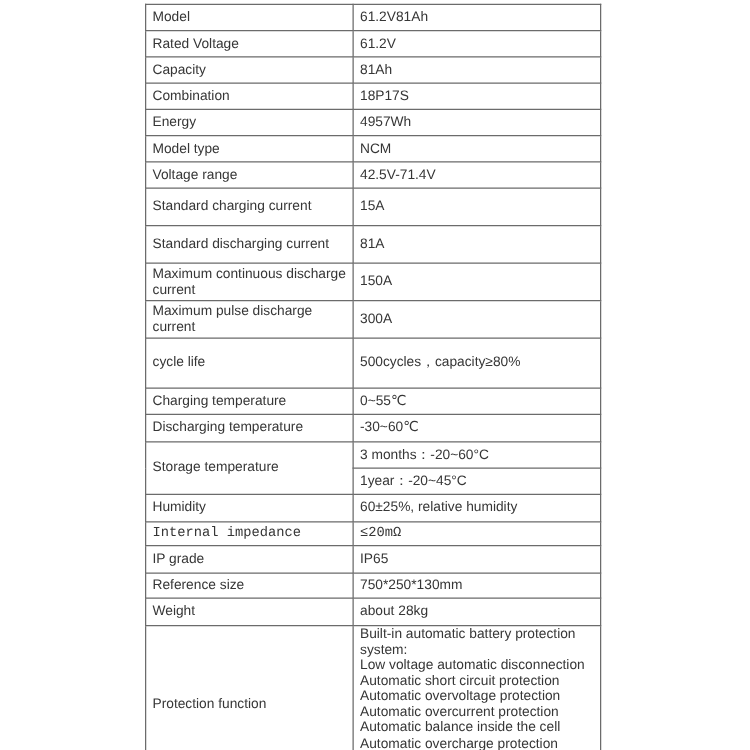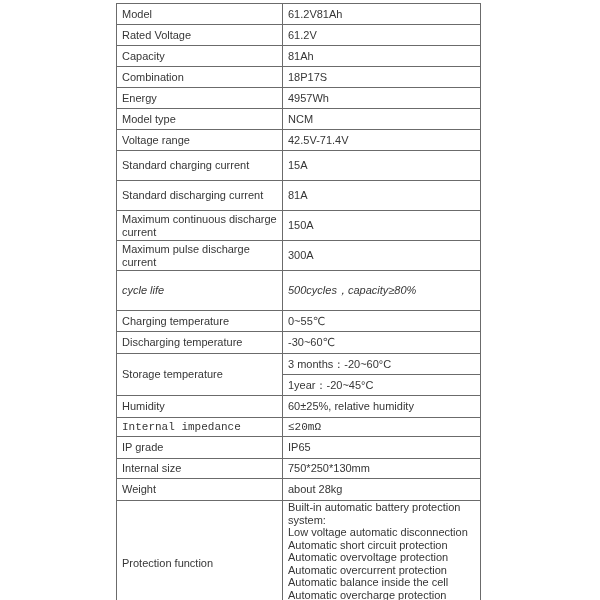--- a/index.html
+++ b/index.html
@@ -31,21 +31,21 @@
     border: 1px solid #6b6b6b;
     padding: 0 4px 0 5px;
     vertical-align: middle;
     overflow: hidden;
     line-height: 12.5px;
   }
   col.c-label { width: 166px; }
   col.c-value { width: 198px; }
   tr.h21 { height: 21px; }
   tr.h30 { height: 30px; }
-  tr.h27 { height: 40px; font-style: italic; }
+  tr.h27 { height: 40px; }
   tr.h22 { height: 22px; margin-top: 43px; }
   tr.h19 { height: 19px; font-family: Liberation Mono, monospace; }
   tr.h20 { height: 20px; }
   tr.h111 { height: 111px; }
   td.multiline {
     white-space: pre-line;
     line-height: 12.3px;
     padding-top: 2px;
     padding-bottom: 2px;
   }
@@ -129,21 +129,21 @@
       </tr>
       <tr class="h19">
         <td>Internal impedance</td>
         <td>≤20mΩ</td>
       </tr>
       <tr class="h22">
         <td>IP grade</td>
         <td>IP65</td>
       </tr>
       <tr class="h20">
-        <td>Internal size</td>
+        <td>Reference size</td>
         <td>750*250*130mm</td>
       </tr>
       <tr class="h22">
         <td>Weight</td>
         <td>about 28kg</td>
       </tr>
       <tr class="h111">
         <td>Protection function</td>
         <td class="multiline">Built-in automatic battery protection system:
 Low voltage automatic disconnection

